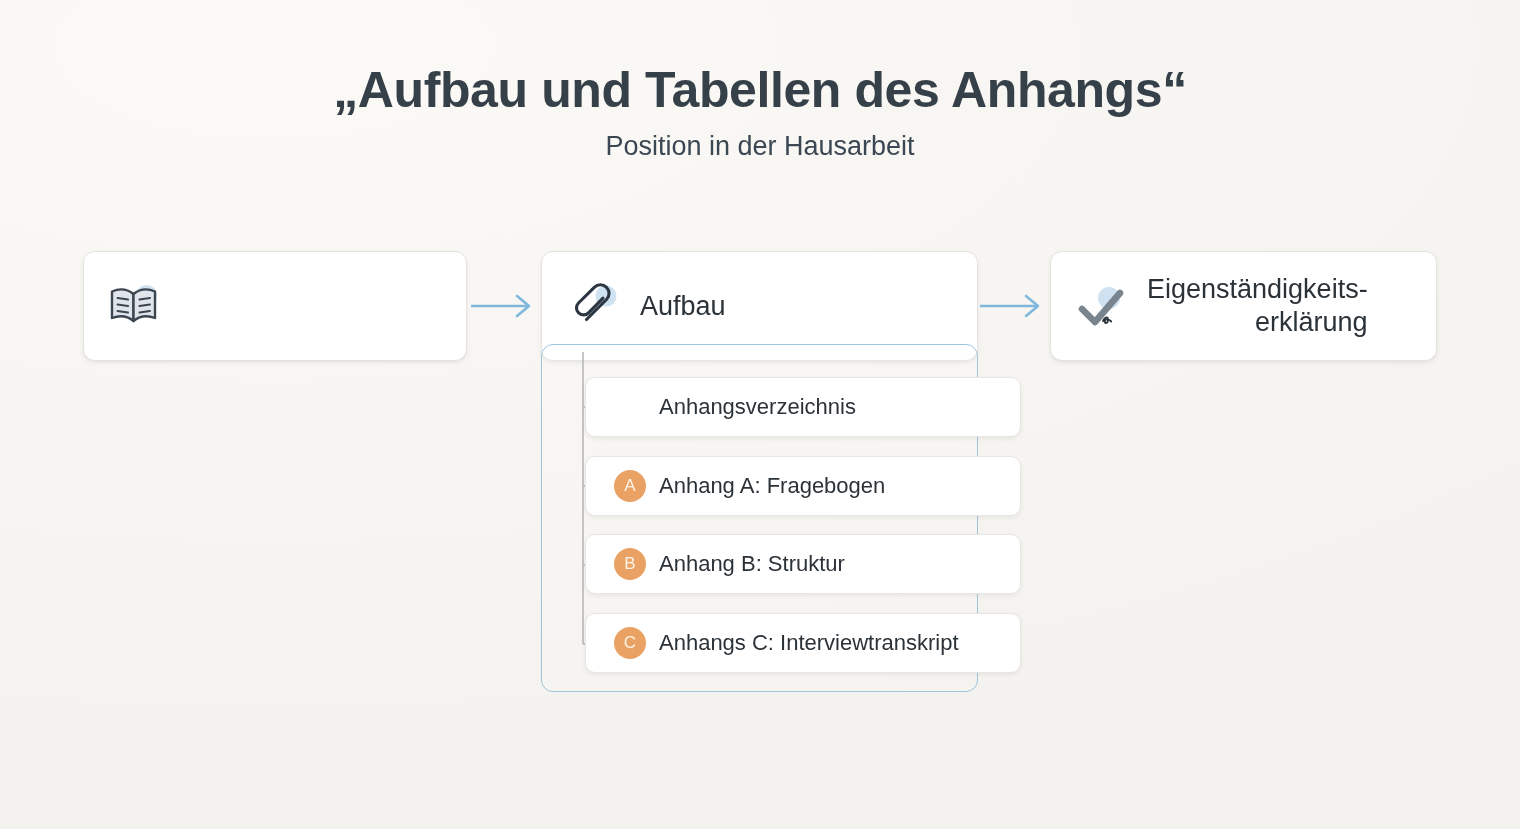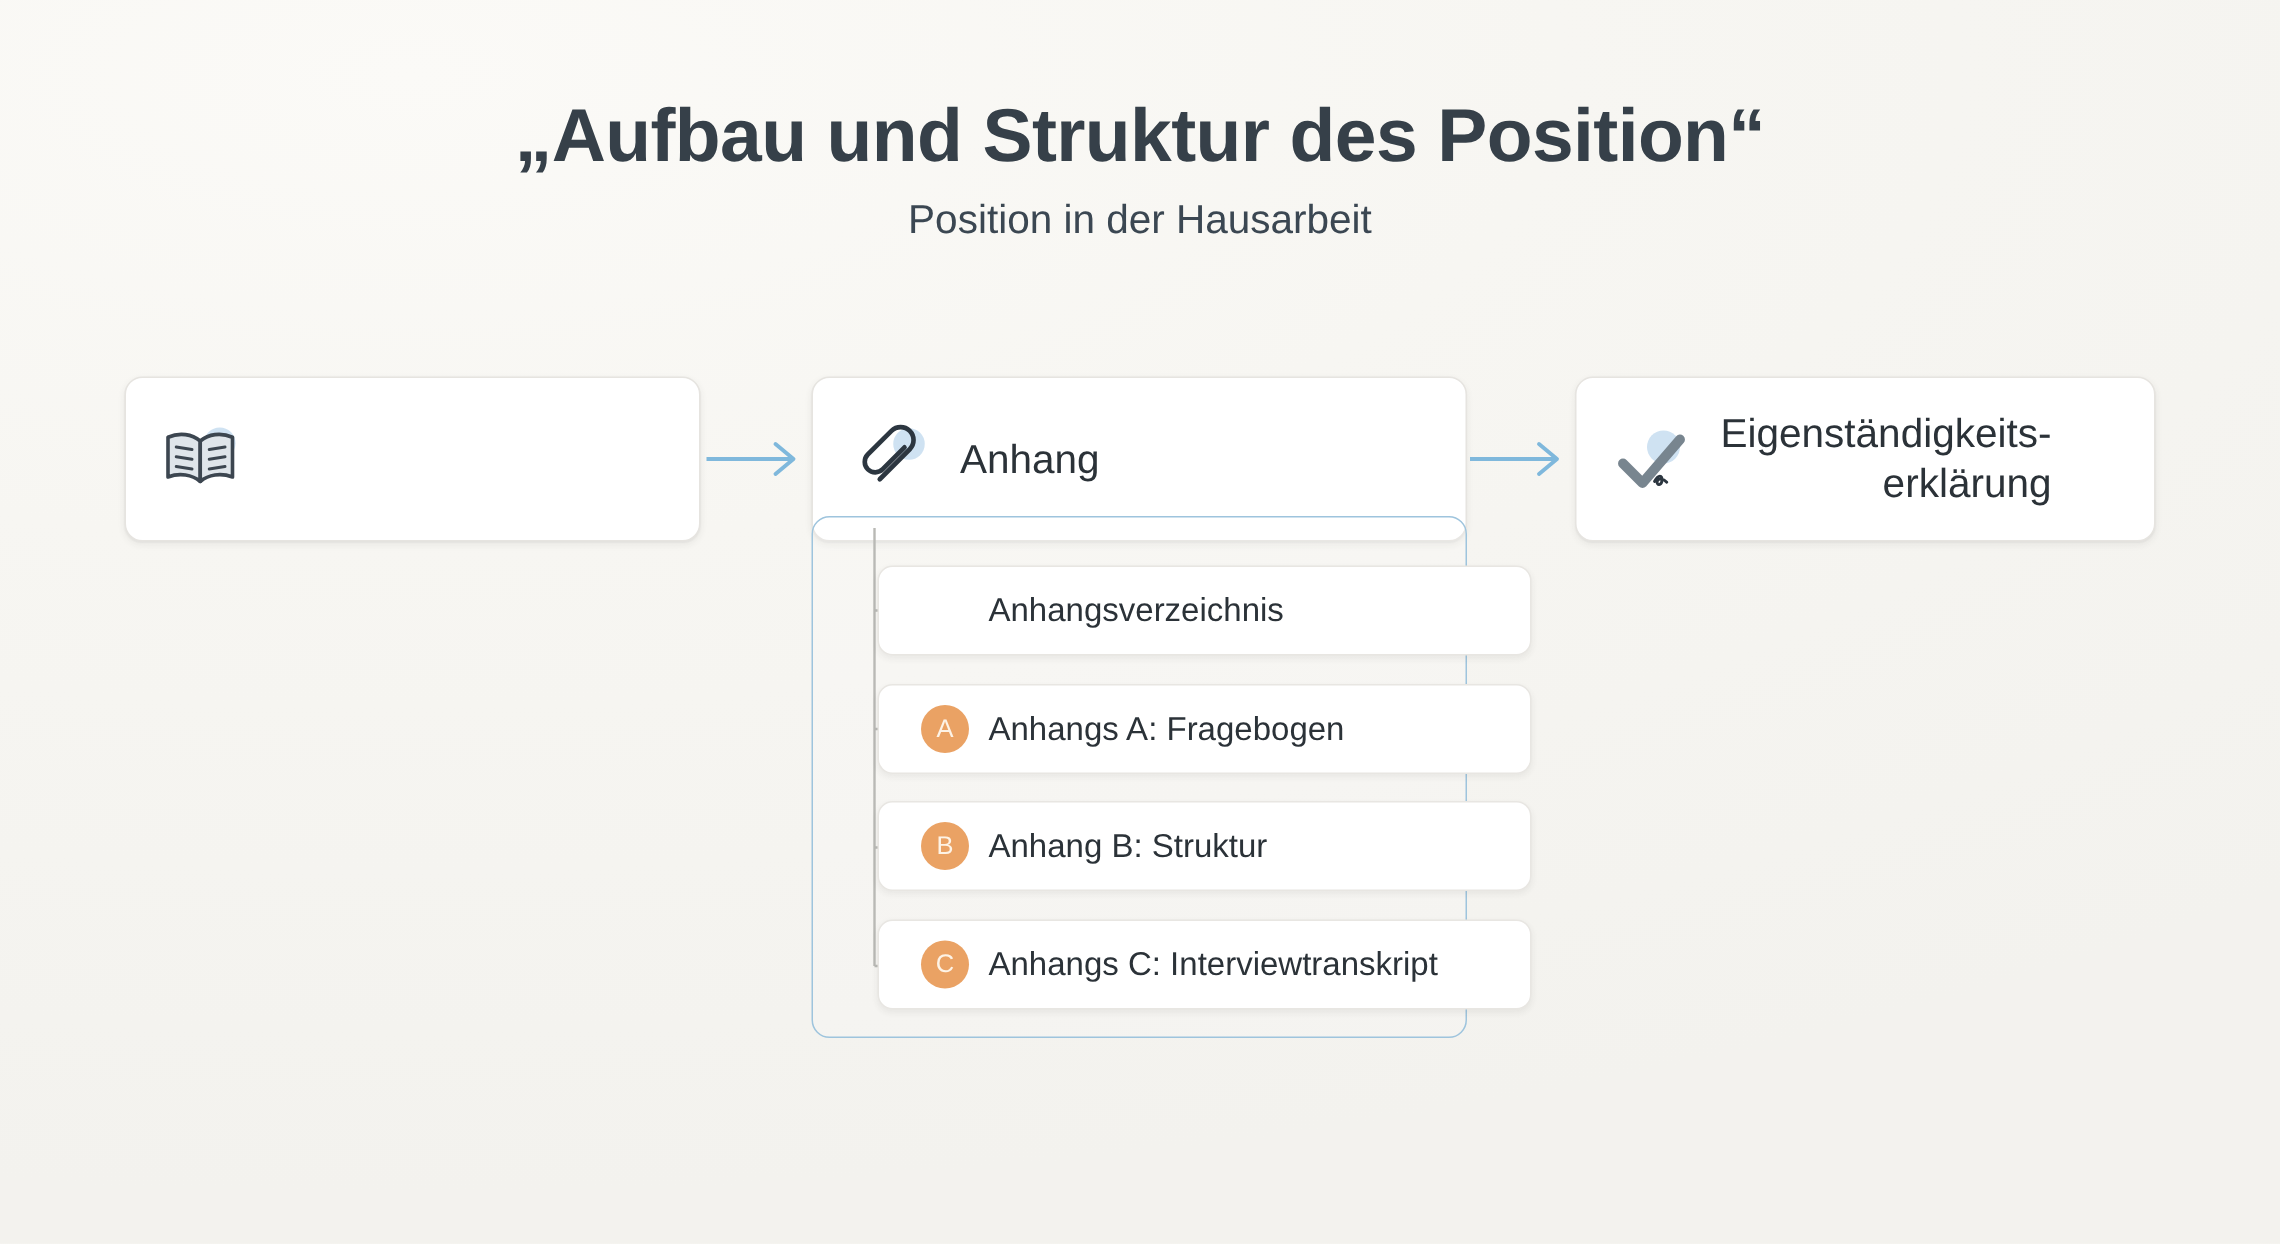--- a/index.html
+++ b/index.html
@@ -155,21 +155,21 @@
     color: #2b3238;
     white-space: nowrap;
   }
 </style>
 </head>
 <body>
 
 <div class="canvas">
 
   <div class="heading">
-    <h1 class="title">„Aufbau und Struktur des Position“</h1>
+    <h1 class="title">„Aufbau und Tabellen des Anhangs“</h1>
     <h2 class="subtitle">Position in der Hausarbeit</h2>
   </div>
 
   <div class="card" id="card-lit">
     <span class="icon-wrap">
       <svg width="54" height="50" viewBox="0 0 54 50" aria-hidden="true">
         <circle cx="38.5" cy="14.5" r="10.5" fill="#cfe2f2"></circle>
         <path d="M4 10.5 C12 7, 20 8.5, 25.5 13 L25.5 40 C20 35.5, 12 34, 4 37 Z" fill="#dfe5ea" stroke="#3c4650" stroke-width="2.4" stroke-linejoin="round"></path>
         <path d="M47 10.5 C39 7, 31 8.5, 25.5 13 L25.5 40 C31 35.5, 39 34, 47 37 Z" fill="#dfe5ea" stroke="#3c4650" stroke-width="2.4" stroke-linejoin="round"></path>
         <g stroke="#3c4650" stroke-width="2" stroke-linecap="round">
@@ -191,21 +191,21 @@
     </svg>
   </div>
 
   <div class="card" id="card-anh">
     <span class="icon-wrap">
       <svg width="52" height="52" viewBox="0 0 52 52" aria-hidden="true">
         <circle cx="35" cy="16" r="10.5" fill="#cfe2f2"></circle>
         <path d="M36.5 12.5 L16.5 32.5 a8.6 8.6 0 0 0 12.2 12.2 L44.5 29 a7 7 0 0 0 -10 -9.8 L20 33.8" fill="none" stroke="#2c3640" stroke-width="3.1" stroke-linecap="round" stroke-linejoin="round" transform="rotate(180 26 26)"></path>
       </svg>
     </span>
-    <span class="card-label">Anhang</span>
+    <span class="card-label">Aufbau</span>
   </div>
 
   <div class="arrow" id="arrow-2">
     <svg width="70" height="30" viewBox="0 0 70 30" aria-hidden="true">
       <line x1="0" y1="15" x2="56" y2="15" stroke="#7fb8dc" stroke-width="2.6" stroke-linecap="round"></line>
       <polyline points="46,5 58,15 46,25" fill="none" stroke="#7fb8dc" stroke-width="2.6" stroke-linecap="round" stroke-linejoin="round"></polyline>
     </svg>
   </div>
 
   <div class="card" id="card-eig">
@@ -232,21 +232,21 @@
     </g>
   </svg>
 
   <div class="subcard" id="sub-0">
     <span class="badge empty"></span>
     <span class="sub-label">Anhangsverzeichnis</span>
   </div>
 
   <div class="subcard" id="sub-1">
     <span class="badge">A</span>
-    <span class="sub-label">Anhangs A: Fragebogen</span>
+    <span class="sub-label">Anhang A: Fragebogen</span>
   </div>
 
   <div class="subcard" id="sub-2">
     <span class="badge">B</span>
     <span class="sub-label">Anhang B: Struktur</span>
   </div>
 
   <div class="subcard" id="sub-3">
     <span class="badge">C</span>
     <span class="sub-label">Anhangs C: Interviewtranskript</span>

